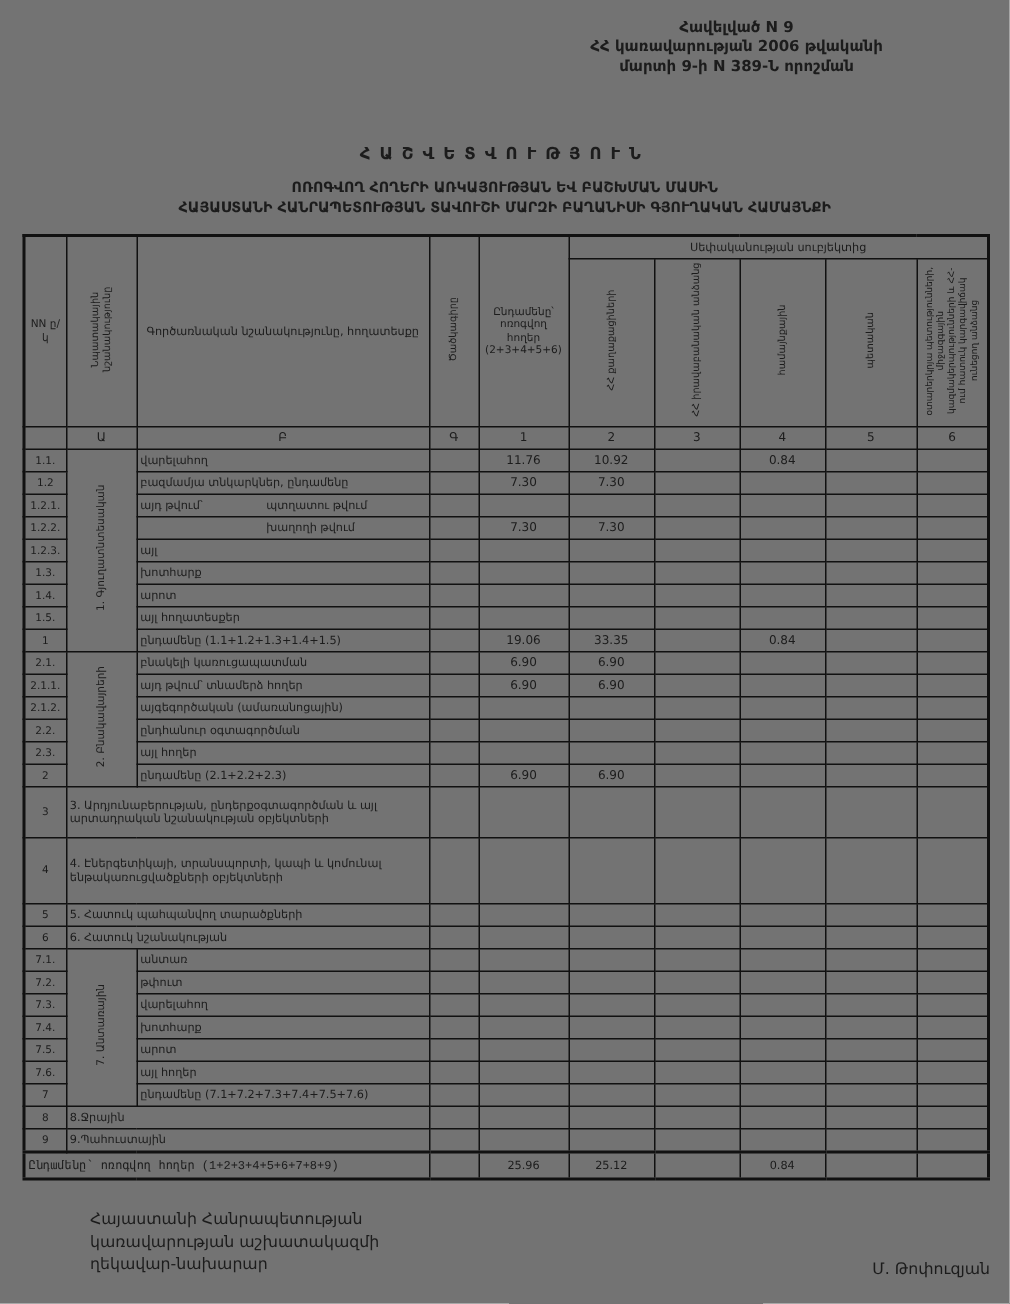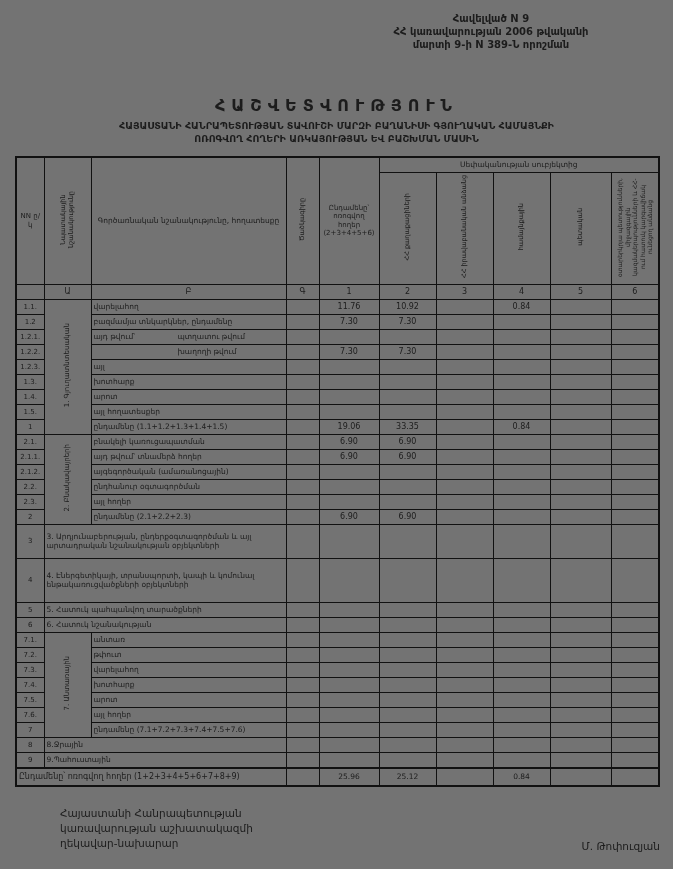--- a/index.html
+++ b/index.html
@@ -11,21 +11,21 @@
     -webkit-font-smoothing:antialiased;
   }
   #page{position:relative;width:673px;height:869px;background:#737373;overflow:hidden;}
 
   .doc-header{
     position:absolute;top:12px;left:318px;width:346px;
     text-align:center;font-size:10px;font-weight:600;line-height:1.3;
   }
   .doc-title{
     position:absolute;top:96px;left:0;width:673px;
-    text-align:center;font-size:16px;font-weight:700;letter-spacing:6px;
+    text-align:center;font-size:11px;font-weight:700;letter-spacing:6px;
   }
   .doc-subtitle{
     position:absolute;top:120px;left:6px;width:661px;
     text-align:center;font-size:9.5px;font-weight:700;line-height:1.35;
   }
 
   table.report{
     position:absolute;top:156px;left:15px;
     width:643px;border-collapse:collapse;table-layout:fixed;
     font-size:7px;
@@ -56,21 +56,21 @@
   .vert.section{font-size:7px;max-height:140px;}
   td.letter{text-align:center;font-size:8px;height:14px;font-weight:600;}
   tbody td{height:14px;white-space:nowrap;}
   td.nn{text-align:center;font-size:7px;}
   td.sect{text-align:center;vertical-align:middle;}
   td.lbl{text-align:left;font-size:7.5px;position:relative;}
   td.lbl.multi{white-space:normal;line-height:1.25;}
   td.code{}
   td.val{text-align:center;font-size:8px;}
   tr.grand td{border-top:2px solid #111;border-bottom:2px solid #111;font-size:7.5px;}
-  tr.grand td.lbl{font-size:8px;}
+  tr.grand td.lbl{font-size:8px;font-family:Liberation Mono, monospace;}
   .lbl-part1{display:inline-block;min-width:84px;}
 
   .doc-footer{
     position:absolute;top:806px;left:16px;width:300px;
     font-size:10.5px;font-weight:500;line-height:1.45;margin-left:44px;
   }
   .signature{
     position:absolute;top:840px;left:520px;width:140px;
     text-align:right;font-size:10.5px;font-weight:500;
   }
@@ -82,22 +82,22 @@
 
   <div class="doc-header">
     <div>Հավելված N 9</div>
     <div>ՀՀ կառավարության 2006 թվականի</div>
     <div>մարտի 9-ի N 389-Ն որոշման</div>
   </div>
 
   <div class="doc-title">ՀԱՇՎԵՏՎՈՒԹՅՈՒՆ</div>
 
   <div class="doc-subtitle">
+    <div>ՈՌՈԳՎՈՂ ՀՈՂԵՐԻ ԱՌԿԱՅՈՒԹՅԱՆ ԵՎ ԲԱՇԽՄԱՆ ՄԱՍԻՆ</div>
     <div>ՀԱՅԱՍՏԱՆԻ ՀԱՆՐԱՊԵՏՈՒԹՅԱՆ ՏԱՎՈՒՇԻ ՄԱՐԶԻ ԲԱՂԱՆԻՍԻ ԳՅՈՒՂԱԿԱՆ ՀԱՄԱՅՆՔԻ</div>
-    <div>ՈՌՈԳՎՈՂ ՀՈՂԵՐԻ ԱՌԿԱՅՈՒԹՅԱՆ ԵՎ ԲԱՇԽՄԱՆ ՄԱՍԻՆ</div>
   </div>
 
   <table class="report">
     <colgroup>
       <col style="width:28px">
         <col style="width:47px">
         <col style="width:195px">
       <col style="width:33px">
         <col style="width:60px">
         <col style="width:57px">

